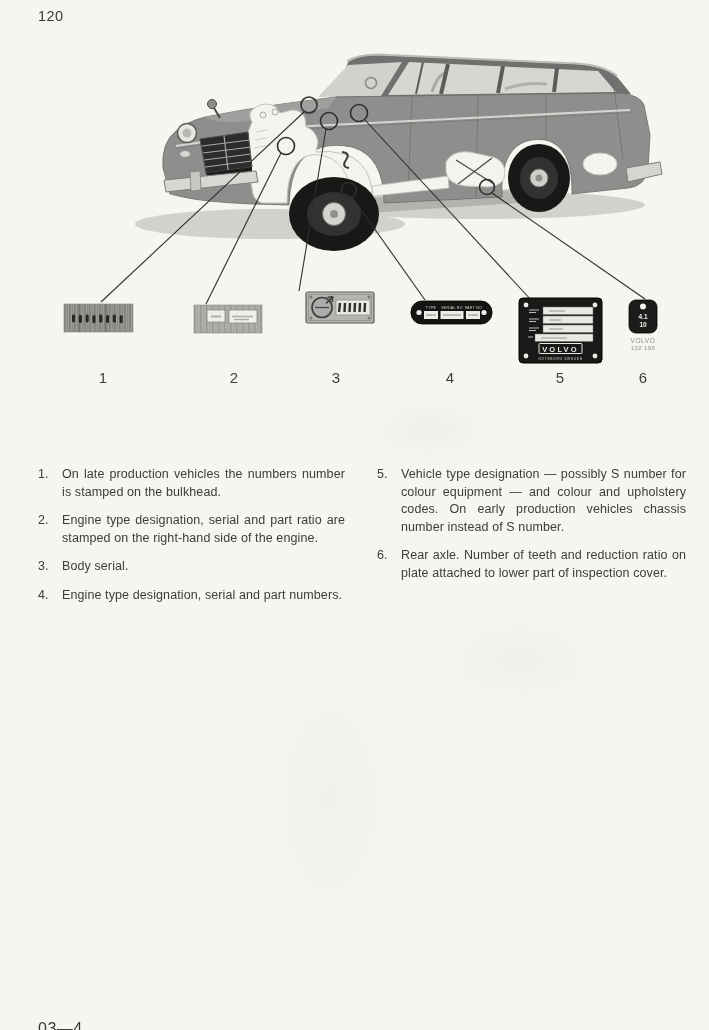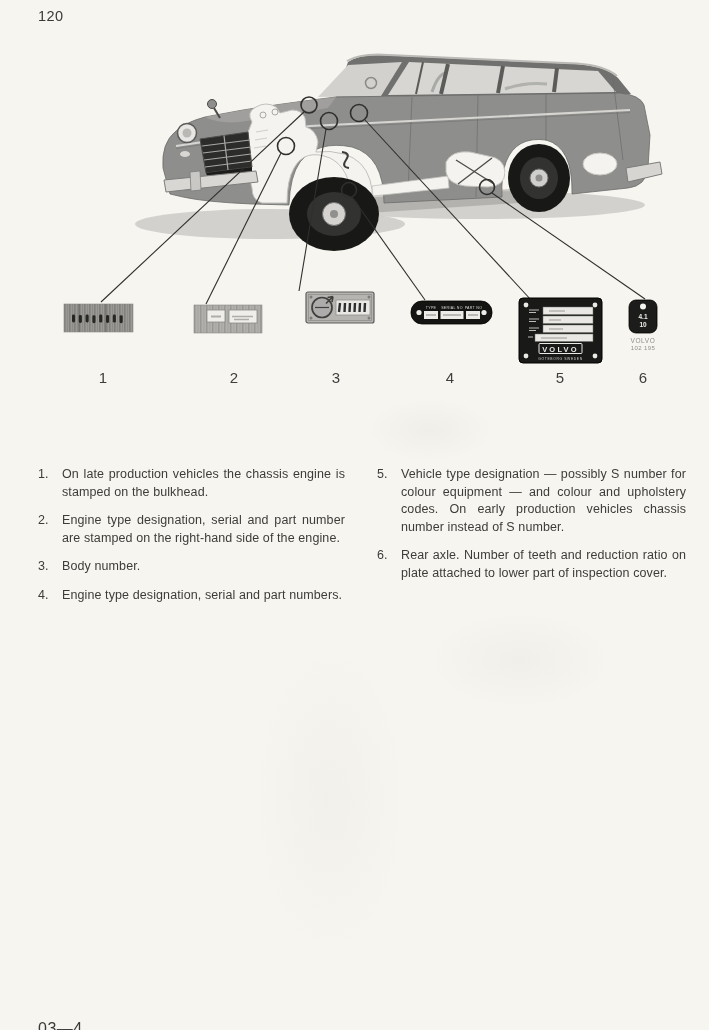--- a/index.html
+++ b/index.html
@@ -266,29 +266,29 @@
       <text x="450" y="383">4</text>
       <text x="560" y="383">5</text>
       <text x="643" y="383">6</text>
     </g>
   </svg>
 
   <div class="notes">
     <div class="col left">
       <div class="note">
         <span class="num">1.</span>
-        <p>On late production vehicles the chassis engine is stamped on the bulkhead.</p>
+        <p>On late production vehicles the numbers number is stamped on the bulkhead.</p>
       </div>
       <div class="note">
         <span class="num">2.</span>
-        <p>Engine type designation, serial and part number are stamped on the right-hand side of the engine.</p>
+        <p>Engine type designation, serial and part ratio are stamped on the right-hand side of the engine.</p>
       </div>
       <div class="note">
         <span class="num">3.</span>
-        <p>Body number.</p>
+        <p>Body serial.</p>
       </div>
       <div class="note">
         <span class="num">4.</span>
         <p>Engine type designation, serial and part numbers.</p>
       </div>
     </div>
     <div class="col right">
       <div class="note">
         <span class="num">5.</span>
         <p>Vehicle type designation — possibly S number for colour equipment — and colour and upholstery codes. On early production vehicles chassis number instead of S number.</p>

